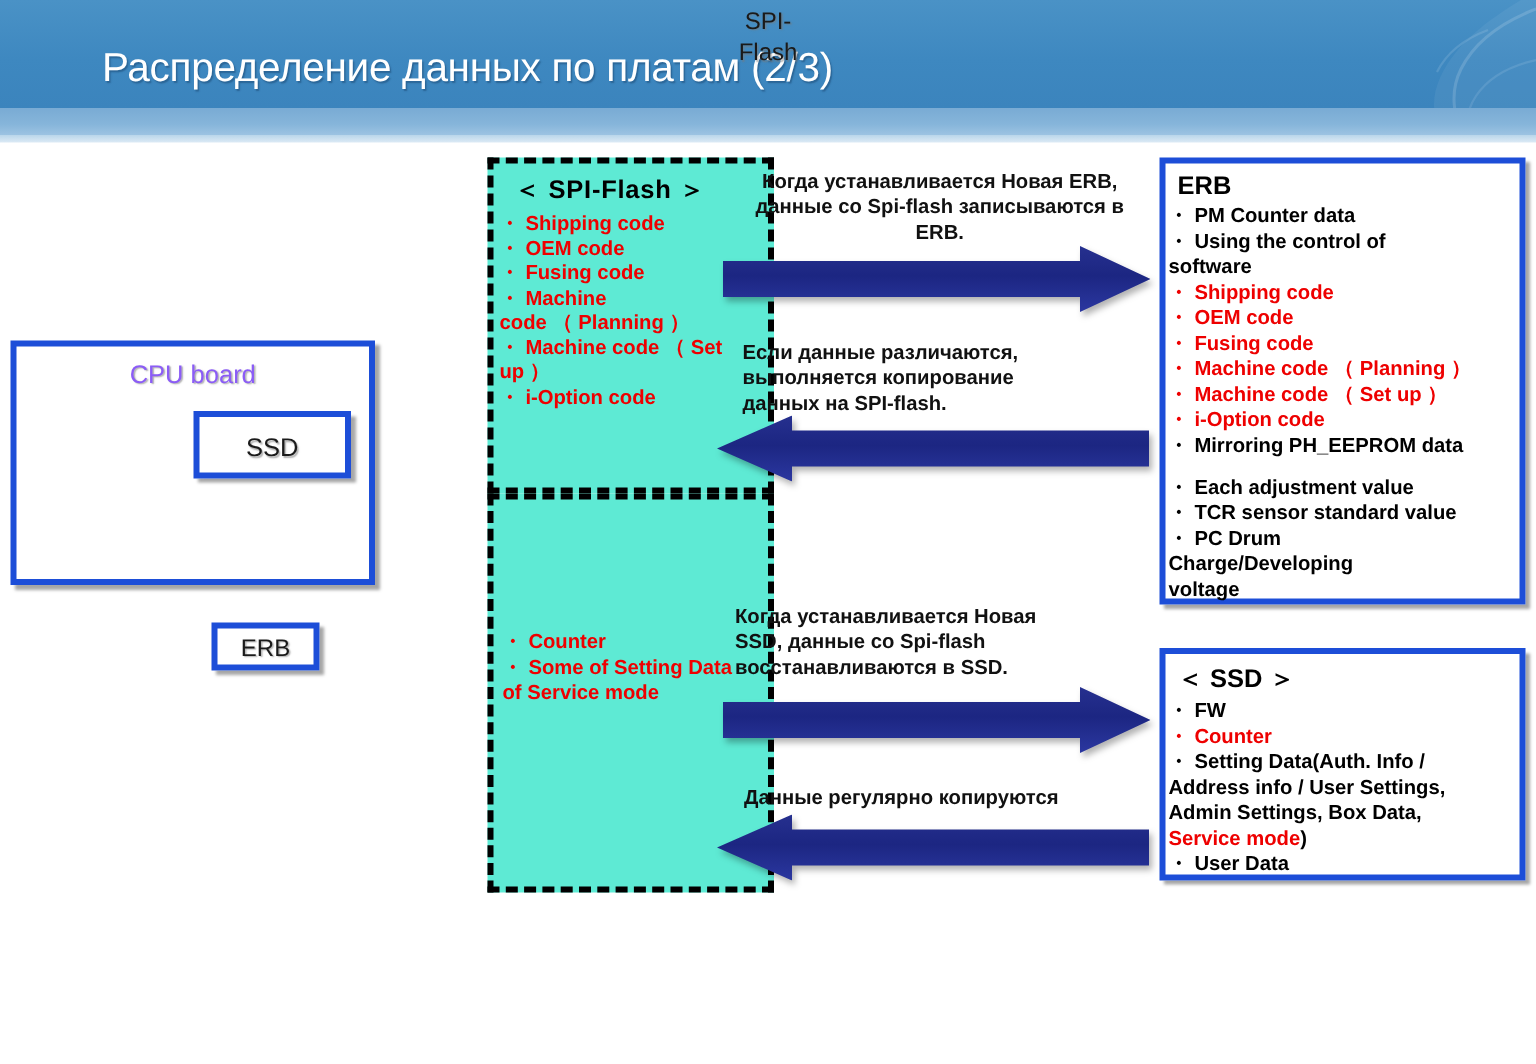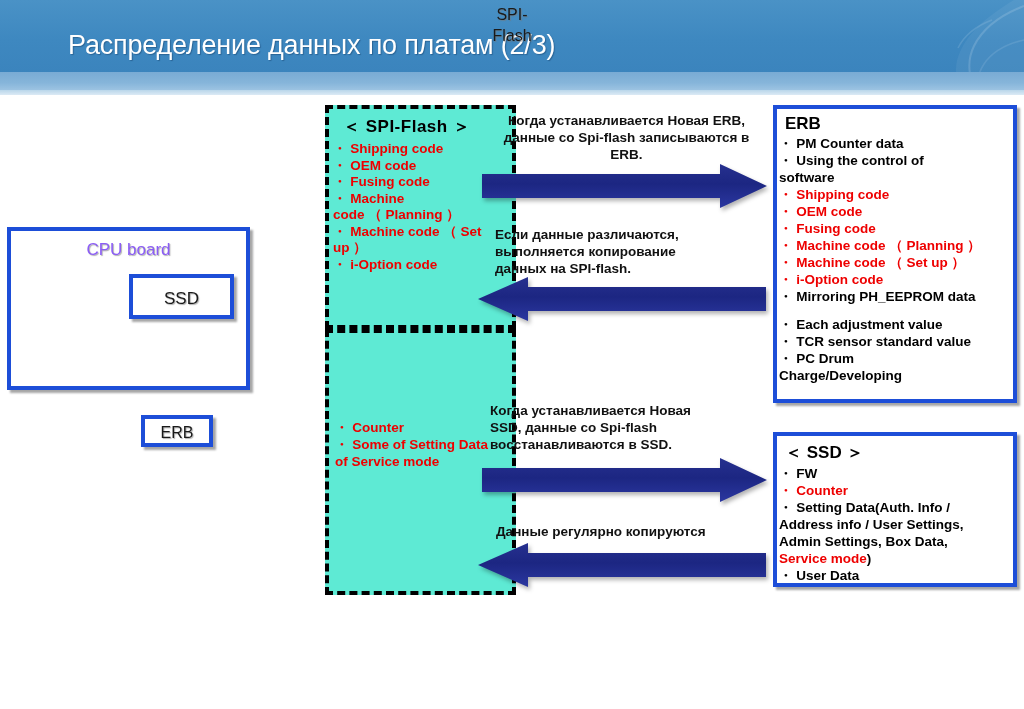--- a/index.html
+++ b/index.html
@@ -229,20 +229,21 @@
         <li class="red">・ Fusing code</li>
         <li class="red">・ Machine code （ Planning ）</li>
         <li class="red">・ Machine code （ Set up ）</li>
         <li class="red">・ i-Option code</li>
         <li>・ Mirroring PH_EEPROM data</li>
         <li class="spacer"></li>
         <li>・ Each adjustment value</li>
         <li>・ TCR sensor standard value</li>
         <li>・  PC Drum</li>
         <li>Charge/Developing</li>
+        <li>     voltage</li>
       </ul>
   </div>
 
   <div class="box box-shadow" id="ssd-panel">
     <div class="rpanel-head">＜ SSD ＞</div>
     <ul class="rpanel-list">
       <li>・ FW</li>
       <li class="red ssd-red">・ Counter</li>
       <li>・ Setting Data(Auth. Info /</li>
       <li>Address info / User Settings,</li>

